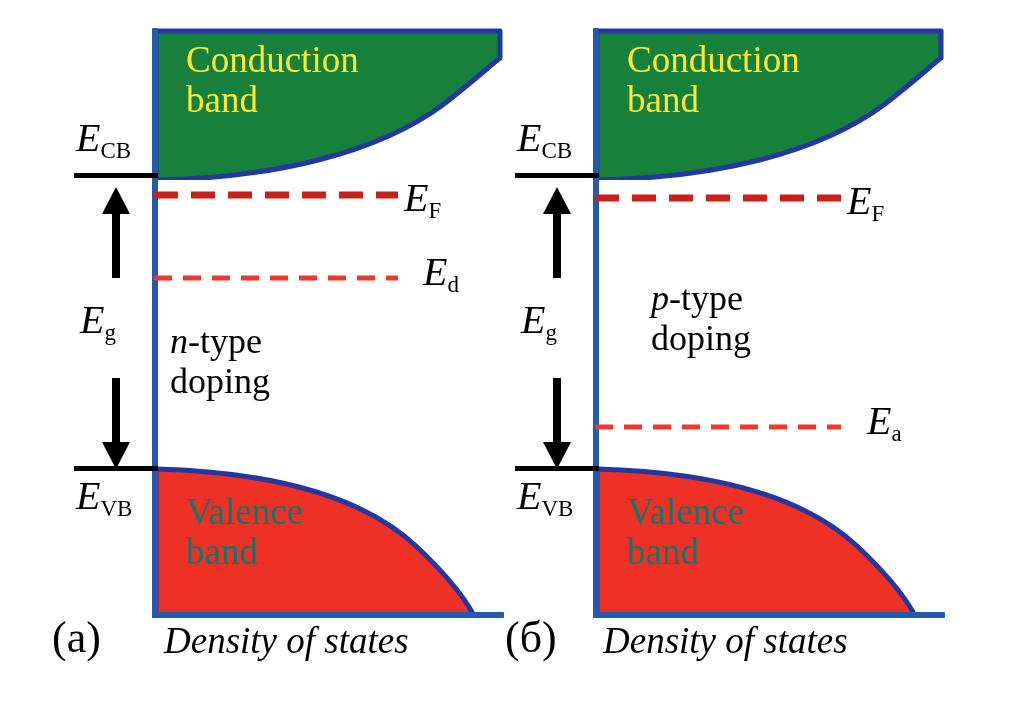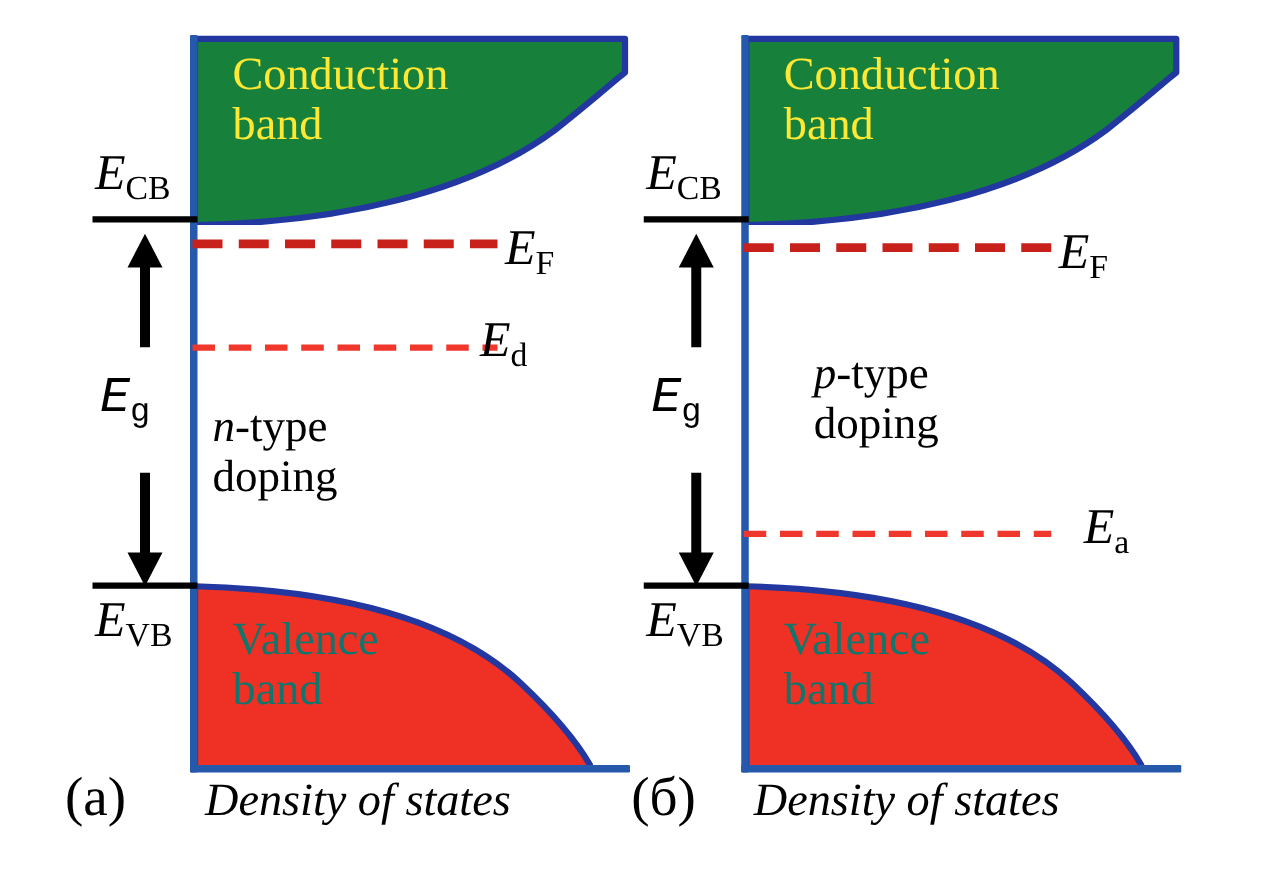--- a/index.html
+++ b/index.html
@@ -21,28 +21,28 @@
 
   
   .dash-line{position:absolute;}
 
   
   .band-svg{position:absolute;}
 
   
   .lbl{position:absolute;white-space:nowrap;line-height:1;}
   .E-main{font-style:italic;font-size:40px;}
-  .E-sub{font-style:normal;font-size:27px;vertical-align:-0.30em;letter-spacing:0px;}
+  .E-sub{font-style:normal;font-size:23px;vertical-align:-0.30em;letter-spacing:0px;}
   .band-name{color:#ffe833;font-size:37px;font-style:normal;line-height:1.08;}
   .vb-name{color:#0f766e;font-size:37px;font-style:normal;line-height:1.08;}
   .doping{font-size:36px;line-height:1.1;}
   .doping .it{font-style:italic;}
   .axis-title{font-size:37px;font-style:italic;}
   .panel-tag{font-size:44px;}
-  .eg-lbl{font-style:italic;font-size:40px;font-family:Liberation Mono, monospace;}
+  .eg-lbl{font-style:italic;font-size:40px;}
 
   
   .arrow{position:absolute;}
 </style>
 </head>
 <body>
 
 <div class="panel" id="panel-a">
   <div class="stage">
 
@@ -79,21 +79,21 @@
     <svg class="dash-line" style="left:152px;top:189px;" width="248" height="12">
       <line x1="2" y1="6" x2="246" y2="6" stroke="#c8201b" stroke-width="7" stroke-dasharray="24 13" stroke-linecap="butt"></line>
     </svg>
     <div class="lbl E-main" style="left:404px;top:178px;">
       <span>E</span><span class="E-sub">F</span>
     </div>
 
     <svg class="dash-line" style="left:152px;top:272px;" width="248" height="12">
       <line x1="2" y1="6" x2="246" y2="6" stroke="#f0372c" stroke-width="5" stroke-dasharray="18 11" stroke-linecap="butt"></line>
     </svg>
-    <div class="lbl E-main" style="left:384px;top:252px;">
+    <div class="lbl E-main" style="left:423px;top:252px;">
       <span>E</span><span class="E-sub">d</span>
     </div>
 
     <svg class="arrow" style="left:96px;top:186px;" width="40" height="92" viewBox="0 0 40 92">
       <line x1="20" y1="92" x2="20" y2="20" stroke="#000" stroke-width="8"></line>
       <polygon points="20,1 6,28 34,28" fill="#000"></polygon>
     </svg>
 
     <svg class="arrow" style="left:96px;top:378px;" width="40" height="92" viewBox="0 0 40 92">
       <line x1="20" y1="0" x2="20" y2="72" stroke="#000" stroke-width="8"></line>

